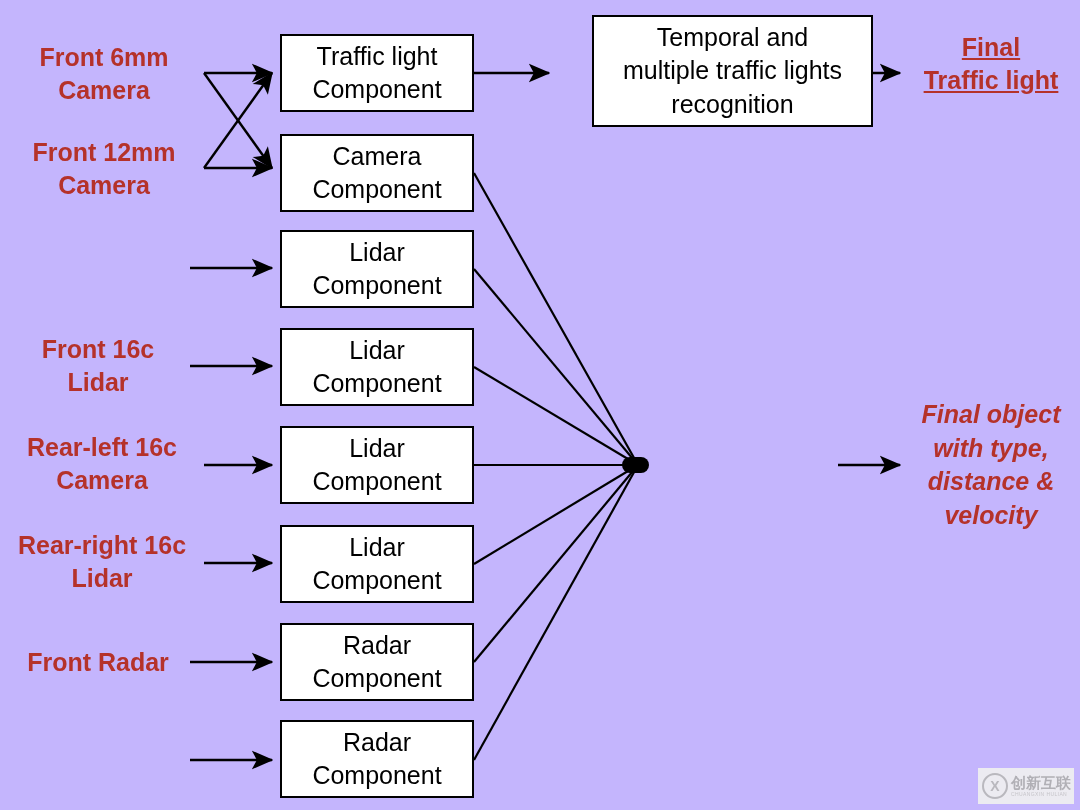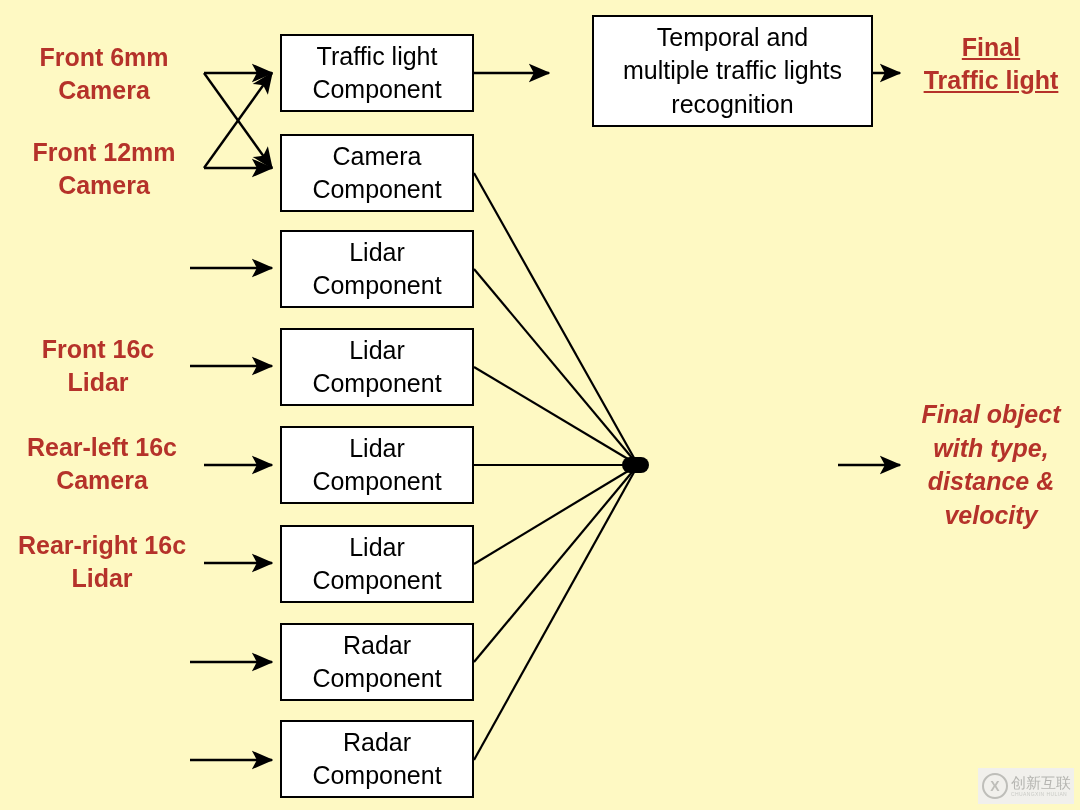--- a/index.html
+++ b/index.html
@@ -4,21 +4,21 @@
 <style>
   html, body {
     margin: 0;
     padding: 0;
     background: #ffffff;
   }
   #canvas {
     position: relative;
     width: 1080px;
     height: 810px;
-    background: #fef9c3;
+    background: #c4b5fd;
     overflow: hidden;
     font-family: "Liberation Sans", sans-serif;
   }
   #wires {
     position: absolute;
     left: 0;
     top: 0;
     width: 1080px;
     height: 810px;
     pointer-events: none;
@@ -97,21 +97,21 @@
   }
   #watermark .wm-texts {
     display: flex;
     flex-direction: column;
     justify-content: center;
     line-height: 1;
   }
   #watermark .wm-title {
     color: #b0b0b0;
     font-size: 15px;
-    font-weight: normal;
+    font-weight: bold;
     letter-spacing: 0px;
   }
   #watermark .wm-sub {
     color: #c6c6c6;
     font-size: 5px;
     letter-spacing: 0.4px;
     margin-top: 2px;
   }
 </style>
 </head>
@@ -178,20 +178,21 @@
 
   <div class="sensor-label" style="left:8px; top:330px; width:180px; height:72px;">Front 16c
 Lidar</div>
 
   <div class="sensor-label" style="left:2px; top:428px; width:200px; height:72px;">Rear-left 16c
 Camera</div>
 
   <div class="sensor-label" style="left:2px; top:526px; width:200px; height:72px;">Rear-right 16c
 Lidar</div>
 
+  <div class="sensor-label" style="left:8px; top:644px; width:180px; height:38px;">Front Radar</div>
 
 
   <div class="proc-box" style="left:280px; top:34px; width:194px; height:78px;">Traffic light
 Component</div>
 
   <div class="proc-box" style="left:280px; top:134px; width:194px; height:78px;">Camera
 Component</div>
 
   <div class="proc-box" style="left:280px; top:230px; width:194px; height:78px;">Lidar
 Component</div>

